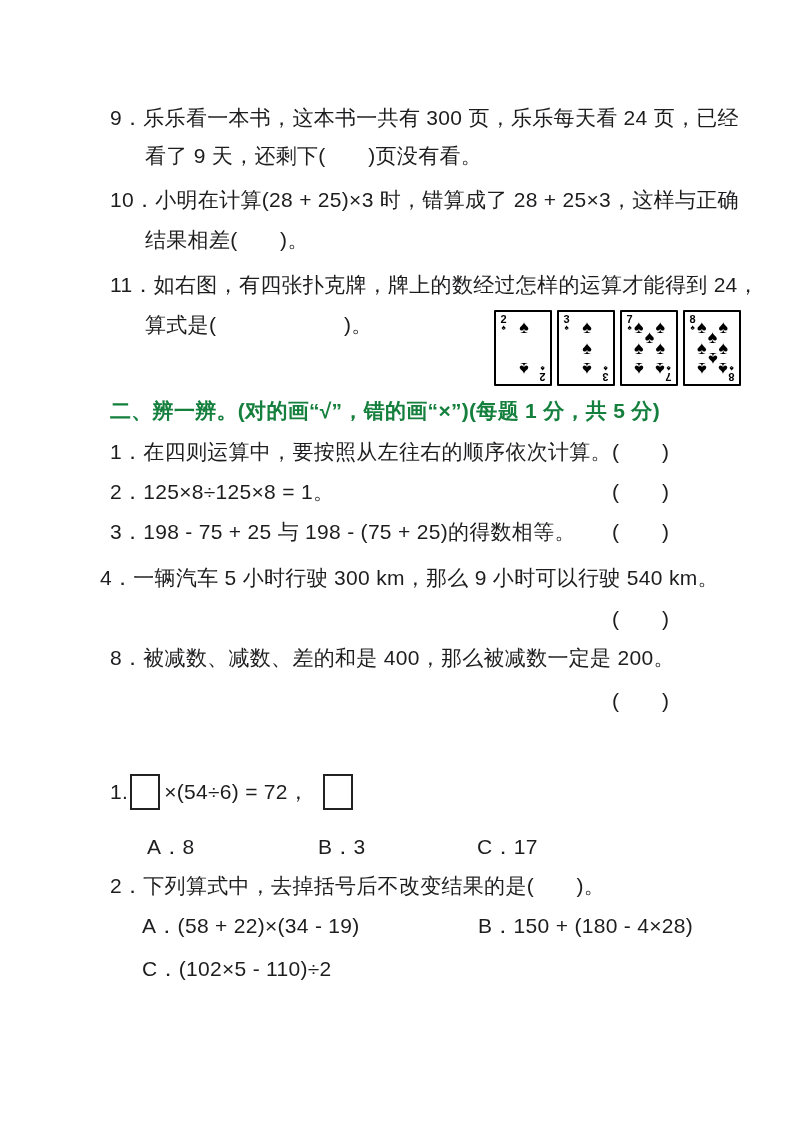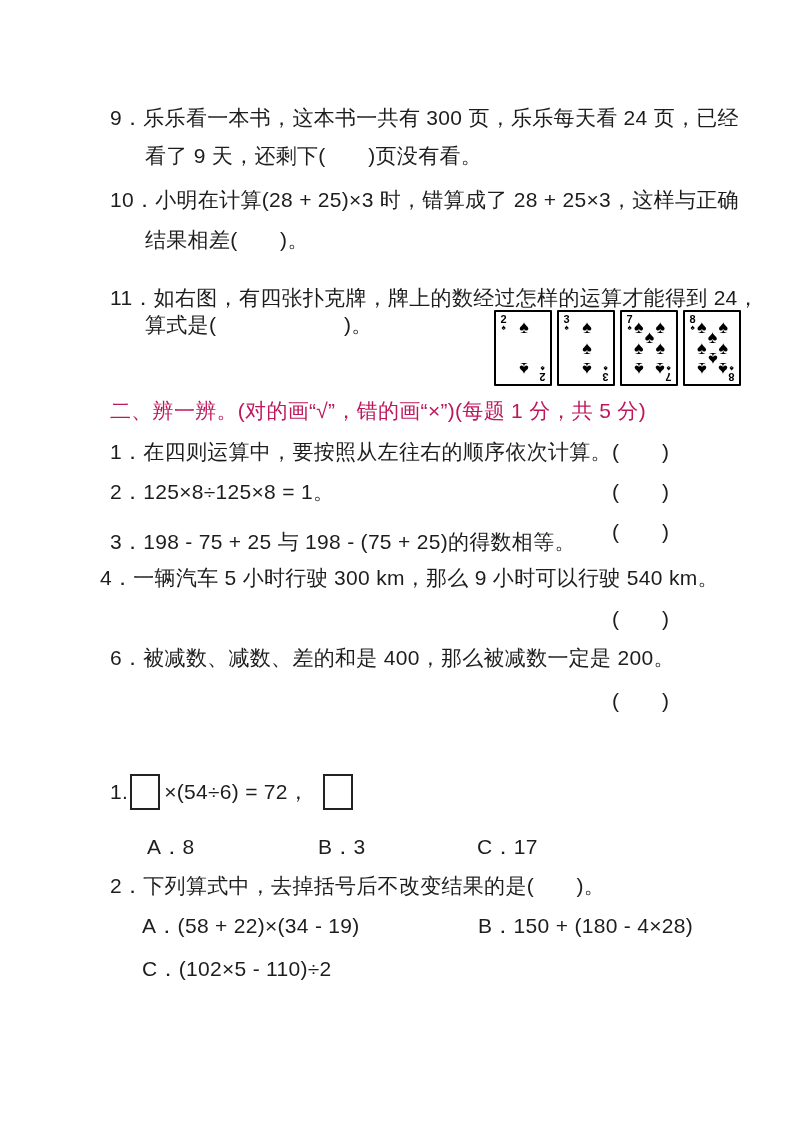--- a/index.html
+++ b/index.html
@@ -6,21 +6,21 @@
   .page {
     position:relative;
     width:793px; height:1022px;
     background:#ffffff;
     font-family:"Liberation Sans","DejaVu Sans",sans-serif;
     font-size:21px;
     color:#1d1d1f;
     overflow:hidden;
   }
   .ln { position:absolute; white-space:nowrap; line-height:28px; letter-spacing:0.3px; }
-  .bold { font-weight:400; color:#be185d; }
+  .bold { font-weight:700; color:#15803d; }
   .flexline { display:flex; align-items:center; height:44px; }
   .blank-box {
     display:inline-block; flex:0 0 auto;
     width:30px; height:36px;
     border:2px solid #222; box-sizing:border-box;
     background:#fff; margin:0 4px 0 2px;
   }
   .blank-box.second { margin-left:14px; margin-right:4px; }
 
   
@@ -44,21 +44,21 @@
 <body>
 
 <div class="page">
 
   <div class="ln" style="left:110px; top:104px;">9．乐乐看一本书，这本书一共有 300 页，乐乐每天看 24 页，已经</div>
   <div class="ln" style="left:145px; top:142px;">看了 9 天，还剩下(　　)页没有看。</div>
 
   <div class="ln" style="left:110px; top:186px;">10．小明在计算(28 + 25)×3 时，错算成了 28 + 25×3，这样与正确</div>
   <div class="ln" style="left:145px; top:226px;">结果相差(　　)。</div>
 
-  <div class="ln" style="left:110px; top:284px;">11．如右图，有四张扑克牌，牌上的数经过怎样的运算才能得到 24，</div>
+  <div class="ln" style="left:110px; top:271px;">11．如右图，有四张扑克牌，牌上的数经过怎样的运算才能得到 24，</div>
   <div class="ln" style="left:145px; top:311px;">算式是(　　　　　　)。</div>
 
   <div class="cards" id="cards">
       <div class="card">
         <div class="corner tl">
           <div>2</div>
           <div class="suit-small">♠</div>
         </div>
         <div class="corner br">
           <div>2</div>
@@ -118,27 +118,27 @@
     </div>
 
   <div class="ln bold" style="left:110px; top:397px;">二、辨一辨。(对的画“√”，错的画“×”)(每题 1 分，共 5 分)</div>
 
   <div class="ln" style="left:110px; top:438px;">1．在四则运算中，要按照从左往右的顺序依次计算。</div>
   <div class="ln" style="left:612px; top:438px;">(　　)</div>
 
   <div class="ln" style="left:110px; top:478px;">2．125×8÷125×8 = 1。</div>
   <div class="ln" style="left:612px; top:478px;">(　　)</div>
 
-  <div class="ln" style="left:110px; top:518px;margin-top:10px;">3．198 - 75 + 25 与 198 - (75 + 25)的得数相等。</div>
+  <div class="ln" style="left:110px; top:518px;">3．198 - 75 + 25 与 198 - (75 + 25)的得数相等。</div>
   <div class="ln" style="left:612px; top:518px;">(　　)</div>
 
   <div class="ln" style="left:100px; top:564px;">4．一辆汽车 5 小时行驶 300 km，那么 9 小时可以行驶 540 km。</div>
   <div class="ln" style="left:612px; top:605px;">(　　)</div>
 
-  <div class="ln" style="left:110px; top:644px;">6．被减数、减数、差的和是 400，那么被减数一定是 200。</div>
+  <div class="ln" style="left:110px; top:644px;">8．被减数、减数、差的和是 400，那么被减数一定是 200。</div>
   <div class="ln" style="left:612px; top:687px;">(　　)</div>
 
 
   <div class="ln flexline" style="left:110px; top:770px;">
     <span>1.</span>
     <span class="blank-box"></span>
     <span>×(54÷6) = 72，</span>
     <span class="blank-box second"></span>
   </div>
 

